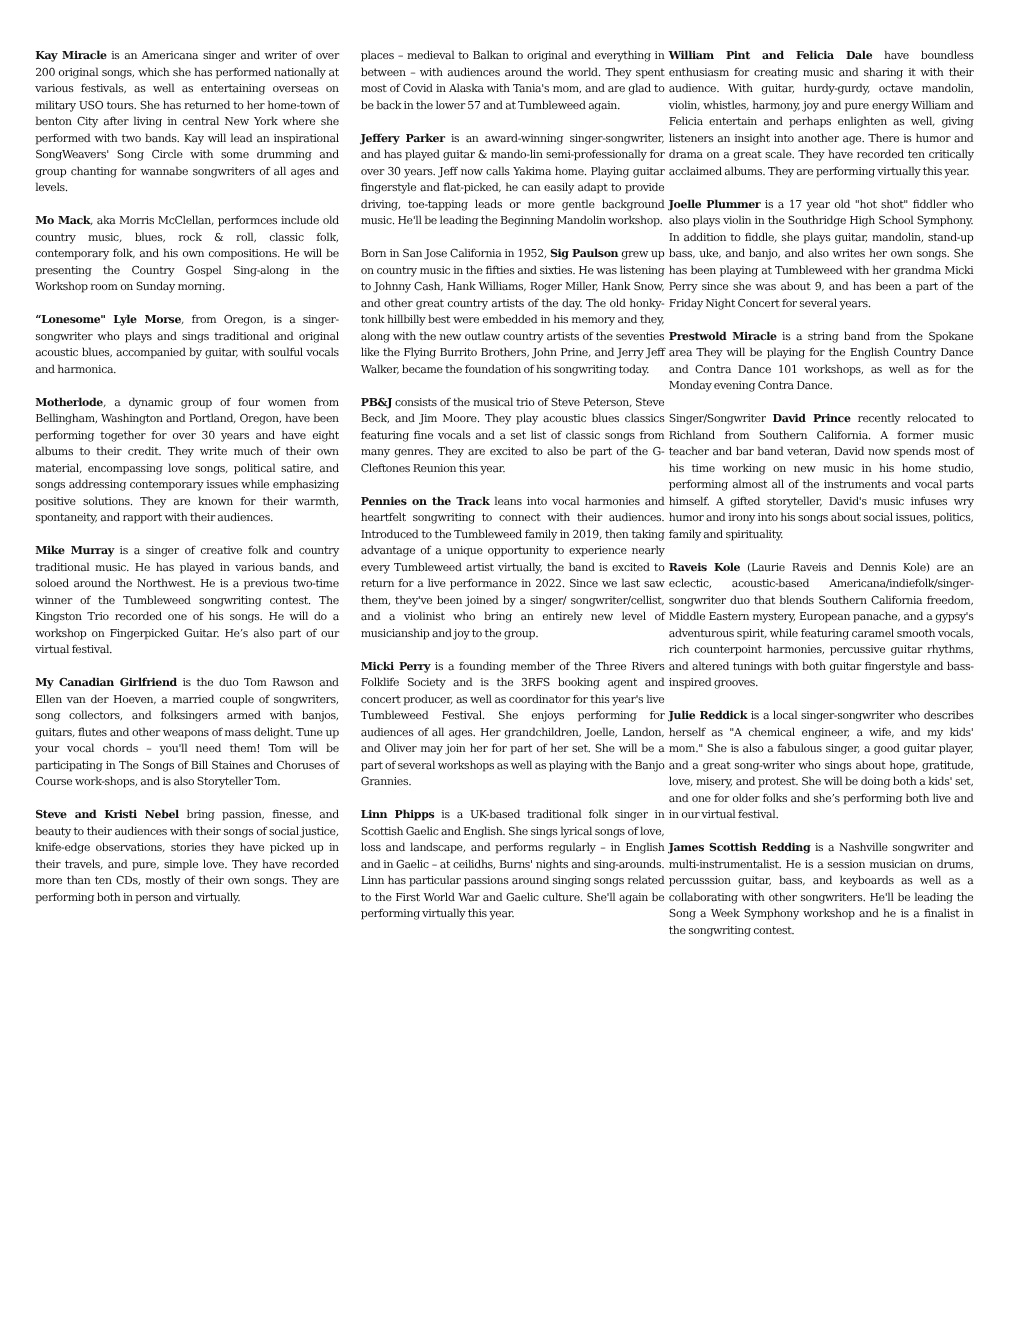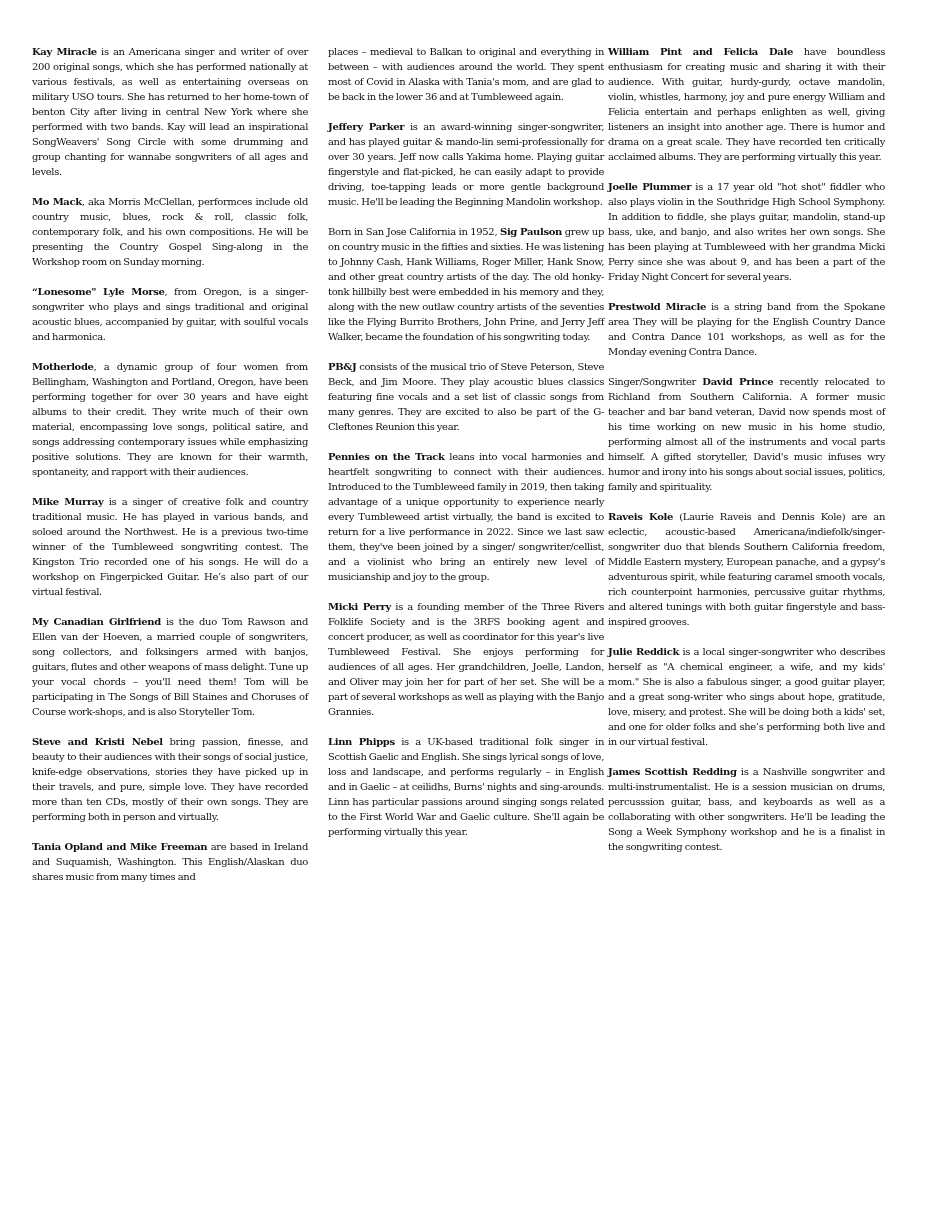--- a/index.html
+++ b/index.html
@@ -49,25 +49,24 @@
 <div class="page">
 
   <div class="col col-1">
     <p class="bio"><span class="name">Kay Miracle</span><span> is an Americana singer and writer of over 200 original songs, which she has performed nationally at various festivals, as well as entertaining overseas on military USO tours. She has returned to her home-town of benton City after living in central New York where she performed with two bands. Kay will lead an inspirational SongWeavers' Song Circle with some drumming and group chanting for wannabe songwriters of all ages and levels.</span></p>
     <p class="bio"><span class="name">Mo Mack</span><span>, aka Morris McClellan, performces include old country music, blues, rock &amp; roll, classic folk, contemporary folk, and his own compositions. He will be presenting the Country Gospel Sing-along in the Workshop room on Sunday morning.</span></p>
     <p class="bio"><span class="name">“Lonesome" Lyle Morse</span><span>, from Oregon, is a singer-songwriter who plays and sings traditional and original acoustic blues, accompanied by guitar, with soulful vocals and harmonica.</span></p>
     <p class="bio"><span class="name">Motherlode</span><span>, a dynamic group of four women from Bellingham, Washington and Portland, Oregon, have been performing together for over 30 years and have eight albums to their credit. They write much of their own material, encompassing love songs, political satire, and songs addressing contemporary issues while emphasizing positive solutions. They are known for their warmth, spontaneity, and rapport with their audiences.</span></p>
     <p class="bio"><span class="name">Mike Murray</span><span> is a singer of creative folk and country traditional music. He has played in various bands, and soloed around the Northwest. He is a previous two-time winner of the Tumbleweed songwriting contest. The Kingston Trio recorded one of his songs. He will do a workshop on Fingerpicked Guitar. He’s also part of our virtual festival.</span></p>
     <p class="bio"><span class="name">My Canadian Girlfriend</span><span> is the duo Tom Rawson and Ellen van der Hoeven, a married couple of songwriters, song collectors, and folksingers armed with banjos, guitars, flutes and other weapons of mass delight. Tune up your vocal chords – you'll need them! Tom will be participating in The Songs of Bill Staines and Choruses of Course work-shops, and is also Storyteller Tom.</span></p>
     <p class="bio"><span class="name">Steve and Kristi Nebel</span><span> bring passion, finesse, and beauty to their audiences with their songs of social justice, knife-edge observations, stories they have picked up in their travels, and pure, simple love. They have recorded more than ten CDs, mostly of their own songs. They are performing both in person and virtually.</span></p>
-    <p class="bio"><span class="name">Tania Opland and Mike Freeman</span><span> are based in Ireland and Suquamish, Washington. This English/Alaskan duo shares music from many times and</span></p>
   </div>
 
   <div class="col col-2">
-    <p class="bio continued"><span>places – medieval to Balkan to original and everything in between – with audiences around the world. They spent most of Covid in Alaska with Tania's mom, and are glad to be back in the lower 36 and at Tumbleweed again.</span></p>
+    <p class="bio continued"><span>places – medieval to Balkan to original and everything in between – with audiences around the world. They spent most of Covid in Alaska with Tania's mom, and are glad to be back in the lower 57 and at Tumbleweed again.</span></p>
     <p class="bio"><span class="name">Jeffery Parker</span><span> is an award-winning singer-songwriter, and has played guitar &amp; mando-lin semi-professionally for over 30 years. Jeff now calls Yakima home. Playing guitar fingerstyle and flat-picked, he can easily adapt to provide driving, toe-tapping leads or more gentle background music. He'll be leading the Beginning Mandolin workshop.</span></p>
     <p class="bio"><span>Born in San Jose California in 1952, </span><span class="name">Sig Paulson</span><span> grew up on country music in the fifties and sixties. He was listening to Johnny Cash, Hank Williams, Roger Miller, Hank Snow, and other great country artists of the day. The old honky-tonk hillbilly best were embedded in his memory and they, along with the new outlaw country artists of the seventies like the Flying Burrito Brothers, John Prine, and Jerry Jeff Walker, became the foundation of his songwriting today.</span></p>
     <p class="bio"><span class="name">PB&amp;J</span><span> consists of the musical trio of Steve Peterson, Steve Beck, and Jim Moore. They play acoustic blues classics featuring fine vocals and a set list of classic songs from many genres. They are excited to also be part of the G-Cleftones Reunion this year.</span></p>
     <p class="bio"><span class="name">Pennies on the Track</span><span> leans into vocal harmonies and heartfelt songwriting to connect with their audiences. Introduced to the Tumbleweed family in 2019, then taking advantage of a unique opportunity to experience nearly every Tumbleweed artist virtually, the band is excited to return for a live performance in 2022. Since we last saw them, they've been joined by a singer/ songwriter/cellist, and a violinist who bring an entirely new level of musicianship and joy to the group.</span></p>
     <p class="bio"><span class="name">Micki Perry</span><span> is a founding member of the Three Rivers Folklife Society and is the 3RFS booking agent and concert producer, as well as coordinator for this year's live Tumbleweed Festival. She enjoys performing for audiences of all ages. Her grandchildren, Joelle, Landon, and Oliver may join her for part of her set. She will be a part of several workshops as well as playing with the Banjo Grannies.</span></p>
     <p class="bio"><span class="name">Linn Phipps</span><span> is a UK-based traditional folk singer in Scottish Gaelic and English. She sings lyrical songs of love, loss and landscape, and performs regularly – in English and in Gaelic – at ceilidhs, Burns' nights and sing-arounds. Linn has particular passions around singing songs related to the First World War and Gaelic culture. She'll again be performing virtually this year.</span></p>
   </div>
 
   <div class="col col-3">
     <p class="bio"><span class="name">William Pint and Felicia Dale</span><span> have boundless enthusiasm for creating music and sharing it with their audience. With guitar, hurdy-gurdy, octave mandolin, violin, whistles, harmony, joy and pure energy William and Felicia entertain and perhaps enlighten as well, giving listeners an insight into another age. There is humor and drama on a great scale. They have recorded ten critically acclaimed albums. They are performing virtually this year.</span></p>

